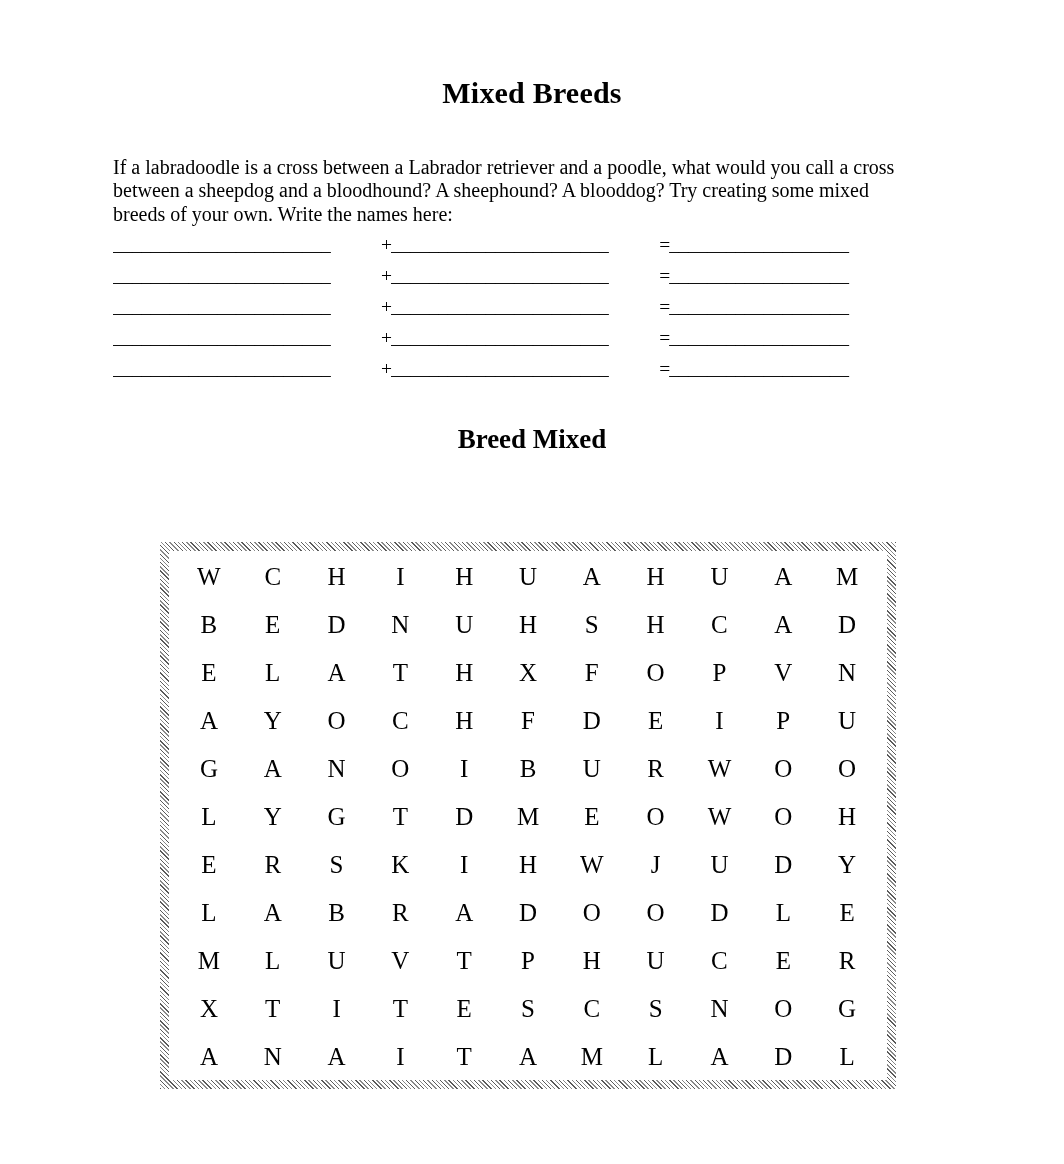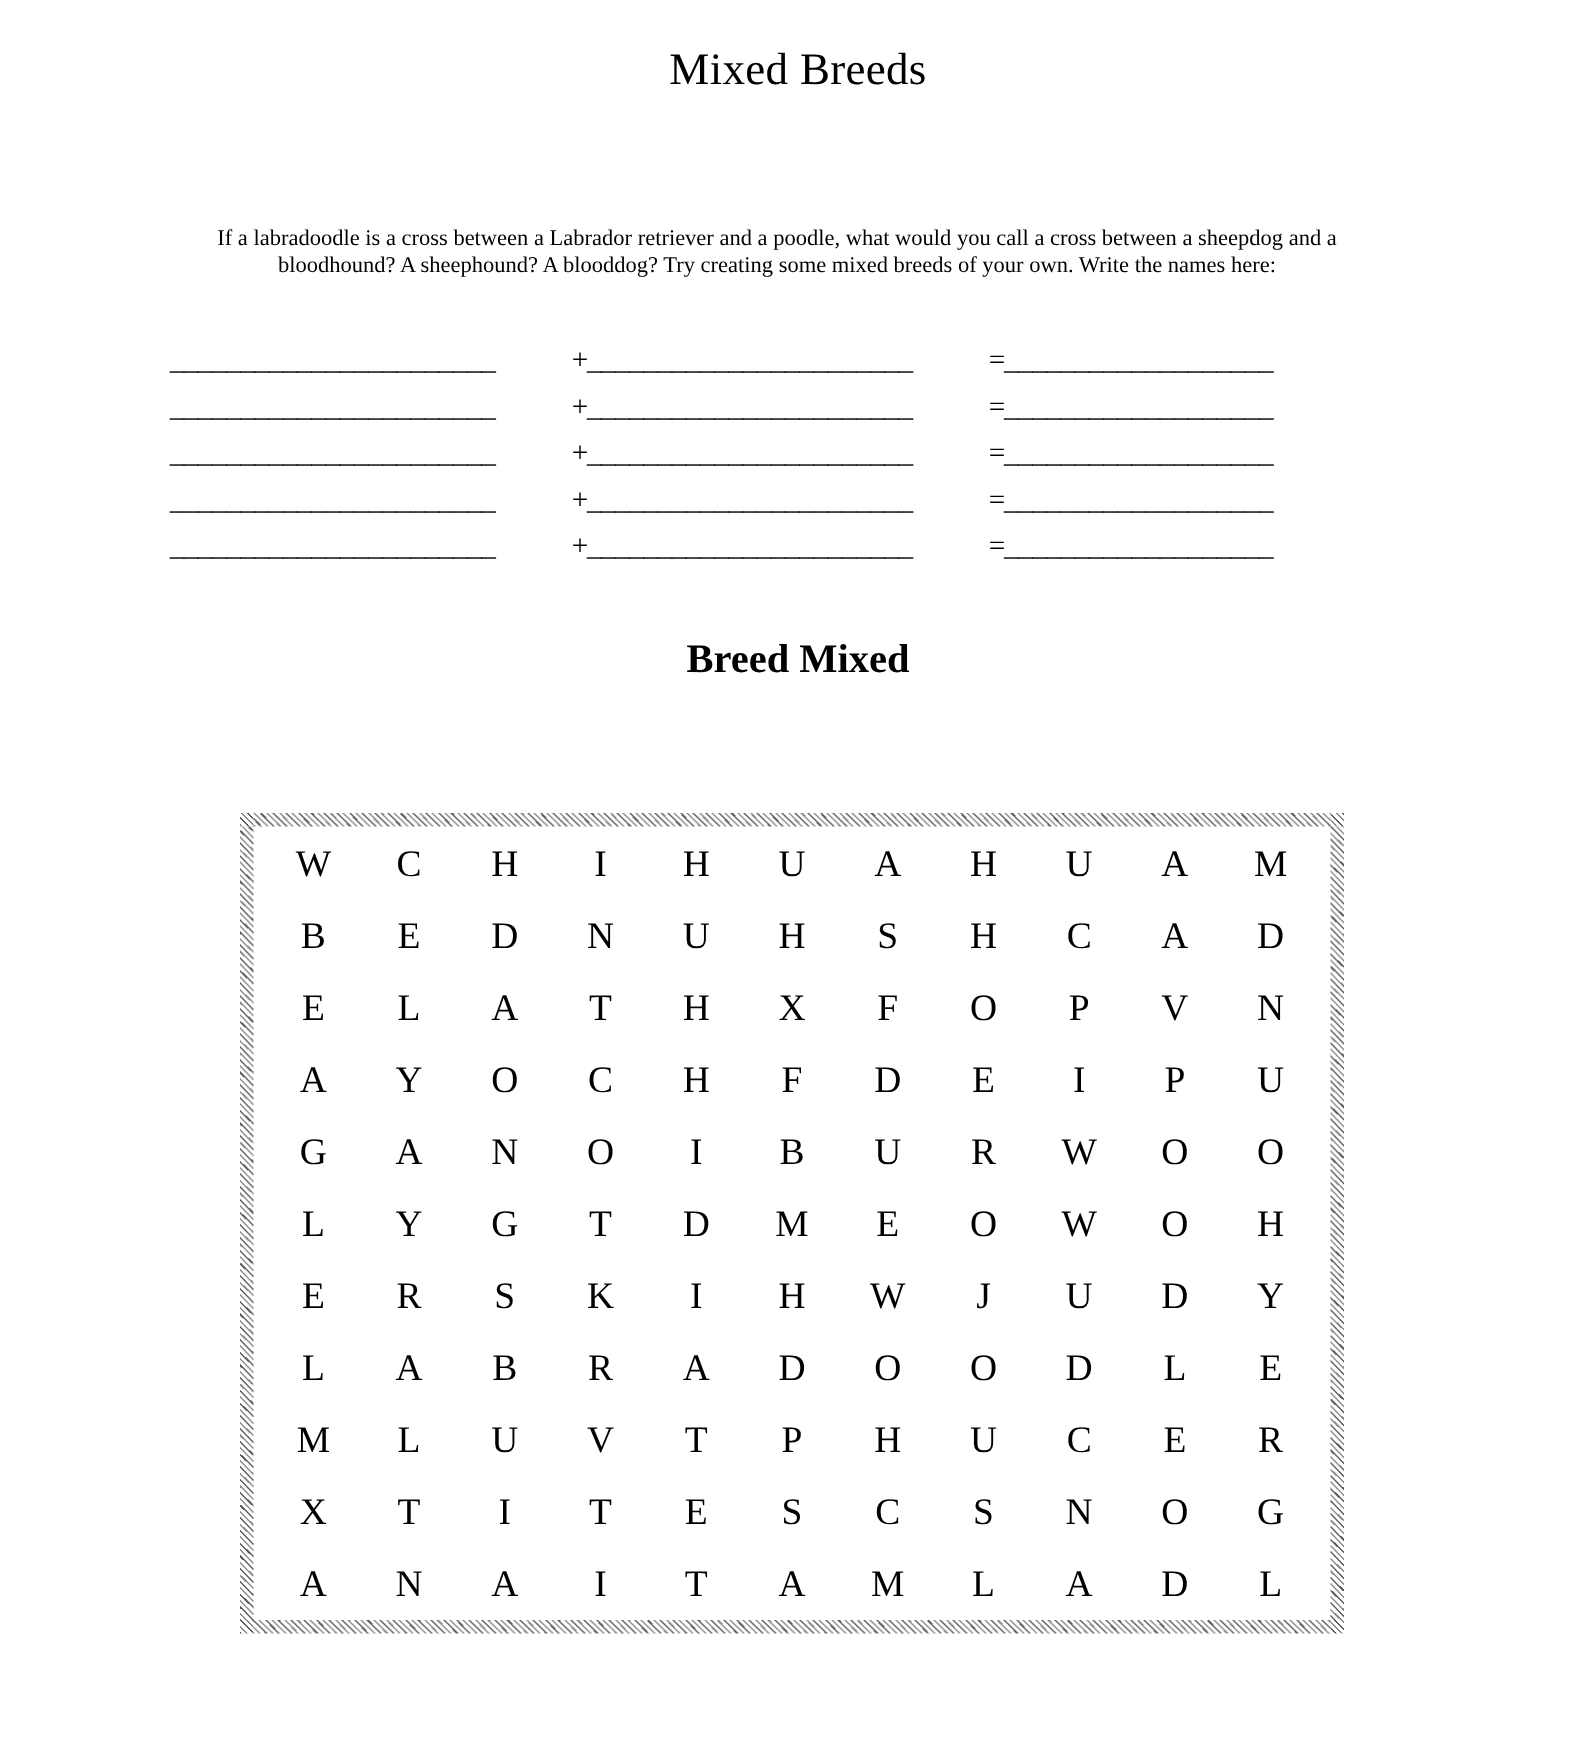--- a/index.html
+++ b/index.html
@@ -16,43 +16,42 @@
     overflow: hidden;
   }
   .page {
     width: 1064px;
     height: 1164px;
     position: relative;
   }
   .title {
     text-align: center;
     font-size: 30px;
-    font-weight: normal;
+    font-weight: bold;
     margin: 0;
-    padding-top: 30px;
+    padding-top: 76px;
     letter-spacing: 0.2px;
   }
   .intro {
     position: absolute;
     left: 113px;
     top: 136px;
     width: 810px;
-    font-size: 15px;
+    font-size: 20px;
     line-height: 1.17;
-    text-align: center;
   }
   .blank-lines {
     position: absolute;
     left: 113px;
     top: 225px;
     width: 775px;
   }
   .blank-row {
     display: flex;
-    align-items: center;
+    align-items: flex-end;
     height: 31px;
     font-size: 19.5px;
     white-space: nowrap;
     overflow: hidden;
   }
   .blank-seg {
     display: inline-block;
     overflow: hidden;
     letter-spacing: -0.3px;
   }

